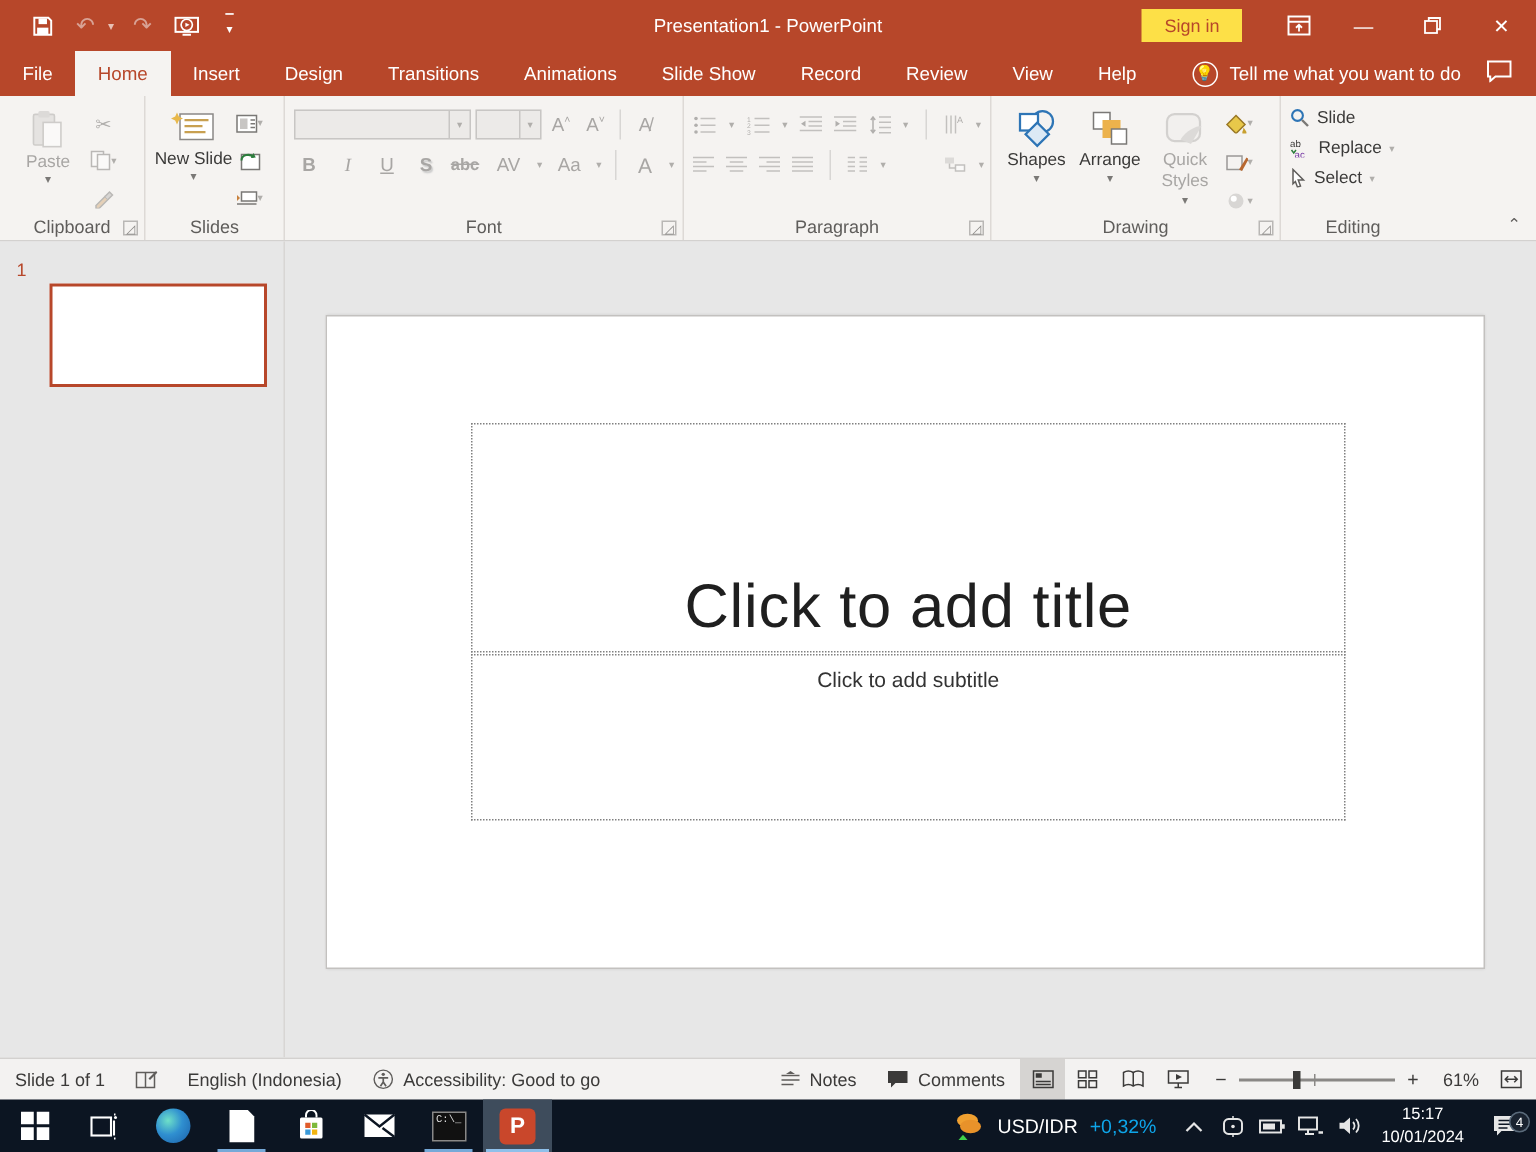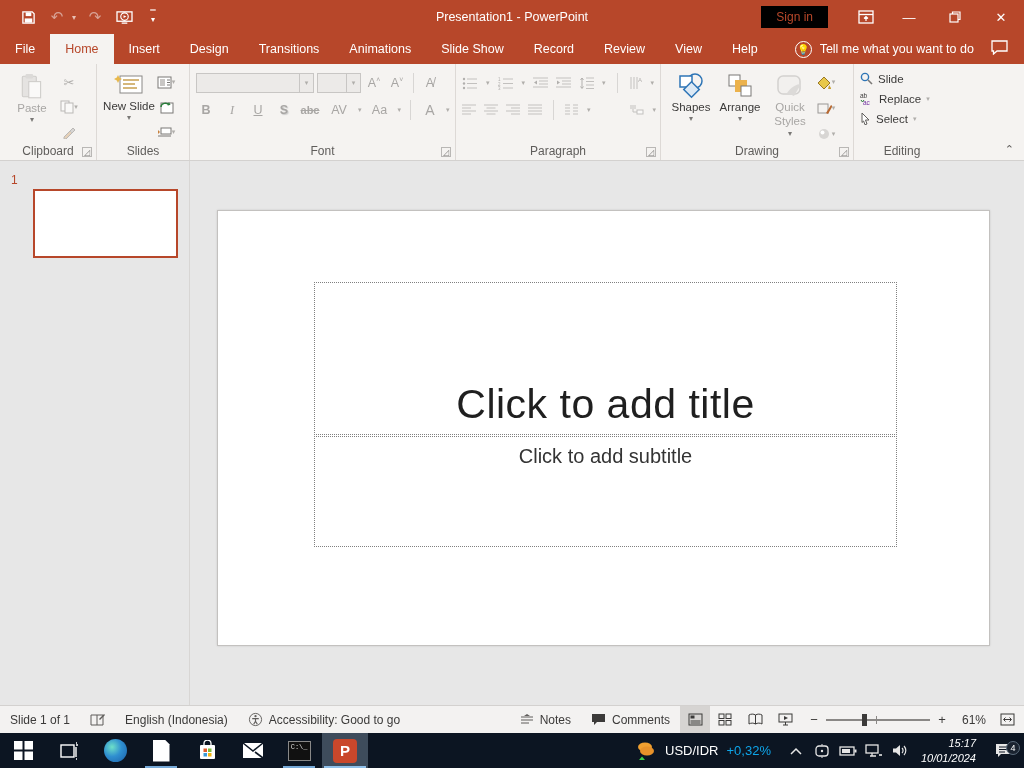--- a/index.html
+++ b/index.html
@@ -7,21 +7,21 @@
   svg { display:block; }
 
   
   #titlebar { position:absolute; left:0; top:0; width:1024px; height:34px; background:#B7472A; display:flex; align-items:center; color:#fff; }
   .qat { display:flex; align-items:center; gap:9px; padding-left:18px; }
   .qat-btn { width:20px; height:20px; display:flex; align-items:center; justify-content:center; font-size:15px; color:#fff; }
   .qat-btn.dim { color:#d8a295; }
   .tiny-chev { font-size:8px; color:#e8c0b4; margin-left:-4px; }
   #win-title { position:absolute; left:0; right:0; top:0; height:34px; display:flex; align-items:center; justify-content:center; font-size:12.5px; pointer-events:none; }
   .tb-right { position:absolute; right:0; top:0; height:34px; display:flex; align-items:center; }
-  #signin { background:#000000; color:#B7472A; font-size:12px; padding:4px 15px; margin-right:18px; cursor:pointer; }
+  #signin { background:#fde047; color:#B7472A; font-size:12px; padding:4px 15px; margin-right:18px; cursor:pointer; }
   .winctl { width:46px; height:34px; display:flex; align-items:center; justify-content:center; color:#fff; font-size:13px; }
   .ribbon-opts { width:40px; }
 
   
   #tabsrow { position:absolute; left:0; top:34px; width:1024px; height:30px; background:#B7472A; display:flex; align-items:stretch; color:#fff; font-size:12.5px; }
   .tab { padding:0 15px; display:flex; align-items:center; cursor:pointer; }
   .tab.active { background:#f5f3f1; color:#B7472A; }
   .tellme { display:flex; align-items:center; gap:8px; margin-left:22px; }
   .bulb { width:17px; height:17px; border:1.4px solid #fff; border-radius:50%; display:flex; align-items:center; justify-content:center; font-size:10px; }
   #share-comment { position:absolute; right:16px; top:40px; }
@@ -52,21 +52,21 @@
   
   #main { position:absolute; left:0; top:161px; width:1024px; height:544px; background:#e7e7e7; }
   #thumb-panel { position:absolute; left:0; top:0; width:190px; height:100%; border-right:1px solid #d8d6d4; }
   .slide-num { position:absolute; left:11px; top:12px; font-size:12px; color:#B7472A; }
   #thumb { position:absolute; left:33px; top:28px; width:145px; height:69px; background:#fff; border:2px solid #B7472A; cursor:pointer; }
   #slide { position:absolute; left:217px; top:49px; width:773px; height:436px; background:#fff; border:1px solid #c3c1bf; box-shadow:0 0 2px rgba(0,0,0,.12); }
   .ph { position:absolute; border:1px dotted #808080; }
   #ph-title { left:96px; top:71px; width:583px; height:153px; display:flex; align-items:flex-end; justify-content:center; padding-bottom:6px; }
   #ph-title span { font-size:41px; font-weight:300; color:#1f1f1f; letter-spacing:.5px;text-align:right; }
   #ph-subtitle { left:96px; top:225px; width:583px; height:111px; display:flex; align-items:flex-start; justify-content:center; padding-top:8px; }
-  #ph-subtitle span { font-size:20px; color:#333; }
+  #ph-subtitle span { font-size:14px; color:#333; }
 
   
   #statusbar { position:absolute; left:0; top:705px; width:1024px; height:28px; background:#f3f2f1; border-top:1px solid #d3d1cf; display:flex; align-items:center; font-size:12px; color:#3b3a39; }
   .sb-item { display:flex; align-items:center; gap:6px; padding:0 10px; height:100%; cursor:pointer; }
   .sb-right { margin-left:auto; display:flex; align-items:center; height:100%; }
   .viewbtn { width:30px; height:100%; display:flex; align-items:center; justify-content:center; cursor:pointer; }
   .viewbtn.active { background:#d6d4d2; }
   .zoomwrap { display:flex; align-items:center; gap:6px; padding:0 8px; }
   .ztrack { position:relative; width:104px; height:2px; background:#8a8886; }
   .zhandle { position:absolute; left:36px; top:-5px; width:5px; height:12px; background:#3b3a39; cursor:pointer; }
@@ -78,21 +78,21 @@
   #taskbar { position:absolute; left:0; top:733px; width:1024px; height:35px; background:#0c1522; display:flex; align-items:stretch; color:#fff; }
   .tb-slot { width:46px; display:flex; align-items:center; justify-content:center; position:relative; cursor:pointer; }
   .tb-slot.running::after { content:""; position:absolute; bottom:0; left:7px; right:7px; height:2px; background:#76a9d8; }
   .tb-slot.active-app { background:#41506078; background:#3e4c5c; }
   .tb-slot.active-app::after { content:""; position:absolute; bottom:0; left:2px; right:2px; height:2px; background:#8fc0ea; }
   .tray { margin-left:auto; display:flex; align-items:center; }
   .widget { display:flex; align-items:center; gap:8px; padding:0 12px; cursor:pointer; }
   .w-pair { font-size:13px; }
   .w-chg { font-size:13px; color:#0ea5e9; }
   .tray-ic { width:26px; display:flex; align-items:center; justify-content:center; color:#e6e6e6; font-size:12px; cursor:pointer; }
-  .clock { text-align:right; font-size:11px; line-height:1.3; padding:0 8px; cursor:pointer;font-style:italic; }
+  .clock { text-align:center; font-size:11px; line-height:1.3; padding:0 8px; cursor:pointer; }
   .action { position:relative; width:40px; display:flex; align-items:center; justify-content:center; cursor:pointer; }
   .badge { position:absolute; right:4px; bottom:4px; background:#1a2330; border:1px solid #5a6a7a; color:#fff; font-size:9px; min-width:14px; height:14px; border-radius:8px; display:flex; align-items:center; justify-content:center; }
   .ppicon { width:24px; height:24px; background:#c9472b; border-radius:4px; color:#fff; display:flex; align-items:center; justify-content:center; font-size:15px; font-weight:bold; }
   .edge { width:23px; height:23px; border-radius:50%; background:radial-gradient(circle at 35% 35%, #6ee0c8 0%, #2f8fd0 45%, #1b5fa8 100%); }
   .page { width:17px; height:22px; background:#fff; clip-path:polygon(0 0, 72% 0, 100% 22%, 100% 100%, 0 100%); }
   .cmdbox { width:23px; height:20px; background:#111; border:1px solid #888; color:#ddd; font-size:7px; font-family:"Liberation Mono",monospace; padding:1px 2px;text-align:right; }
 </style>
 </head>
 <body>
 

